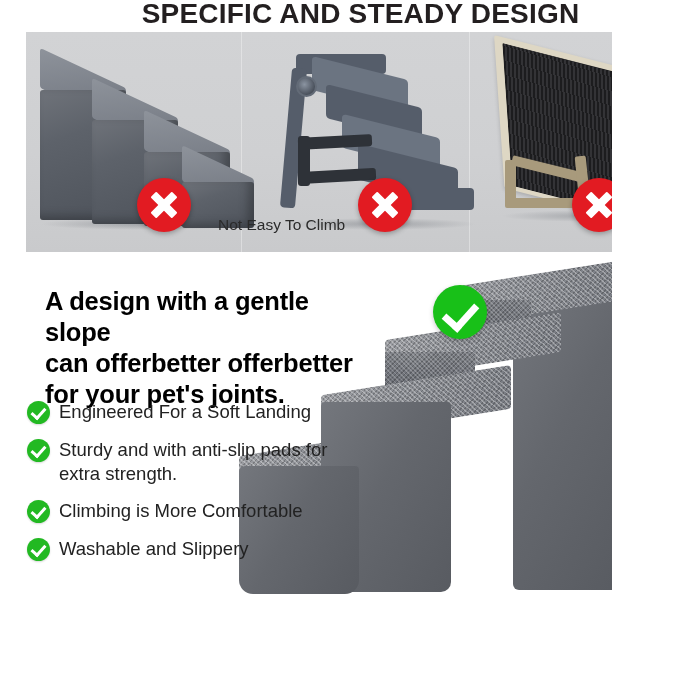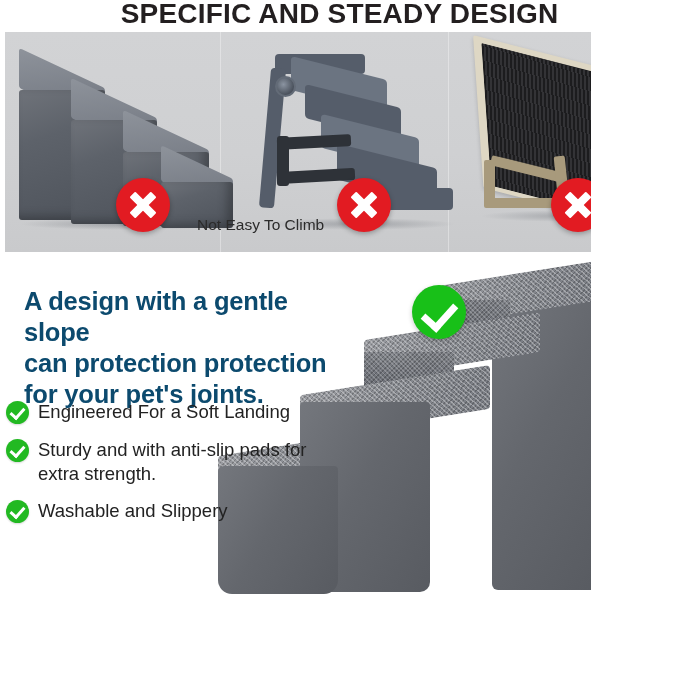--- a/index.html
+++ b/index.html
@@ -3,21 +3,21 @@
 <meta charset="utf-8">
 <style>
   html,body{margin:0;padding:0;}
   body{
     width:679px;height:679px;
     background:#ffffff;
     font-family:"Liberation Sans", sans-serif;
     overflow:hidden;
     position:relative;
   }
-  #page{position:relative;width:591px;height:679px;overflow:hidden;background:#fff;}
+  #page{position:relative;width:591px;height:679px;overflow:hidden;background:#fff;margin-left:21px;}
 
   
   .page-title{
     position:absolute;left:0;top:-2px;width:679px;
     text-align:center;
     font-size:28px;font-weight:bold;
     letter-spacing:0.2px;
     color:#231f20;
     font-family:"Liberation Sans", sans-serif;
   }
@@ -107,21 +107,21 @@
     position:absolute;
     font-size:15.5px;color:#2b2b2b;white-space:nowrap;
     font-family:"Liberation Sans", sans-serif;
     z-index:7;
   }
 
   
   .headline{
     position:absolute;left:24px;top:286px;width:330px;
     font-size:25.5px;font-weight:bold;line-height:1.22;
-    color:#0c4a6e;letter-spacing:-0.2px;
+    color:#000000;letter-spacing:-0.2px;
     font-family:"Liberation Sans", sans-serif;
   }
 
   .bullets{position:absolute;left:6px;top:400px;width:330px;}
   .bullet{
     position:relative;display:flex;align-items:flex-start;
     margin-bottom:14px;
   }
   .chk{
     flex:0 0 auto;width:23px;height:23px;border-radius:50%;
@@ -273,32 +273,36 @@
       
       
       
       
       
     </div>
   </div>
 
   <div class="headline">
     <div>A design with a gentle slope</div>
-    <div>can protection protection</div>
+    <div>can offerbetter offerbetter</div>
     <div>for your pet's joints.</div>
   </div>
 
   <div class="bullets">
     <div class="bullet">
       <span class="chk"></span>
       <span class="bullet-text">Engineered For a Soft Landing</span>
     </div>
     <div class="bullet">
       <span class="chk"></span>
       <span class="bullet-text">Sturdy and with anti-slip pads for extra strength.</span>
     </div>
     <div class="bullet">
       <span class="chk"></span>
+      <span class="bullet-text">Climbing is More Comfortable</span>
+    </div>
+    <div class="bullet">
+      <span class="chk"></span>
       <span class="bullet-text">Washable and Slippery</span>
     </div>
   </div>
 
 </div>
 
 </body></html>

